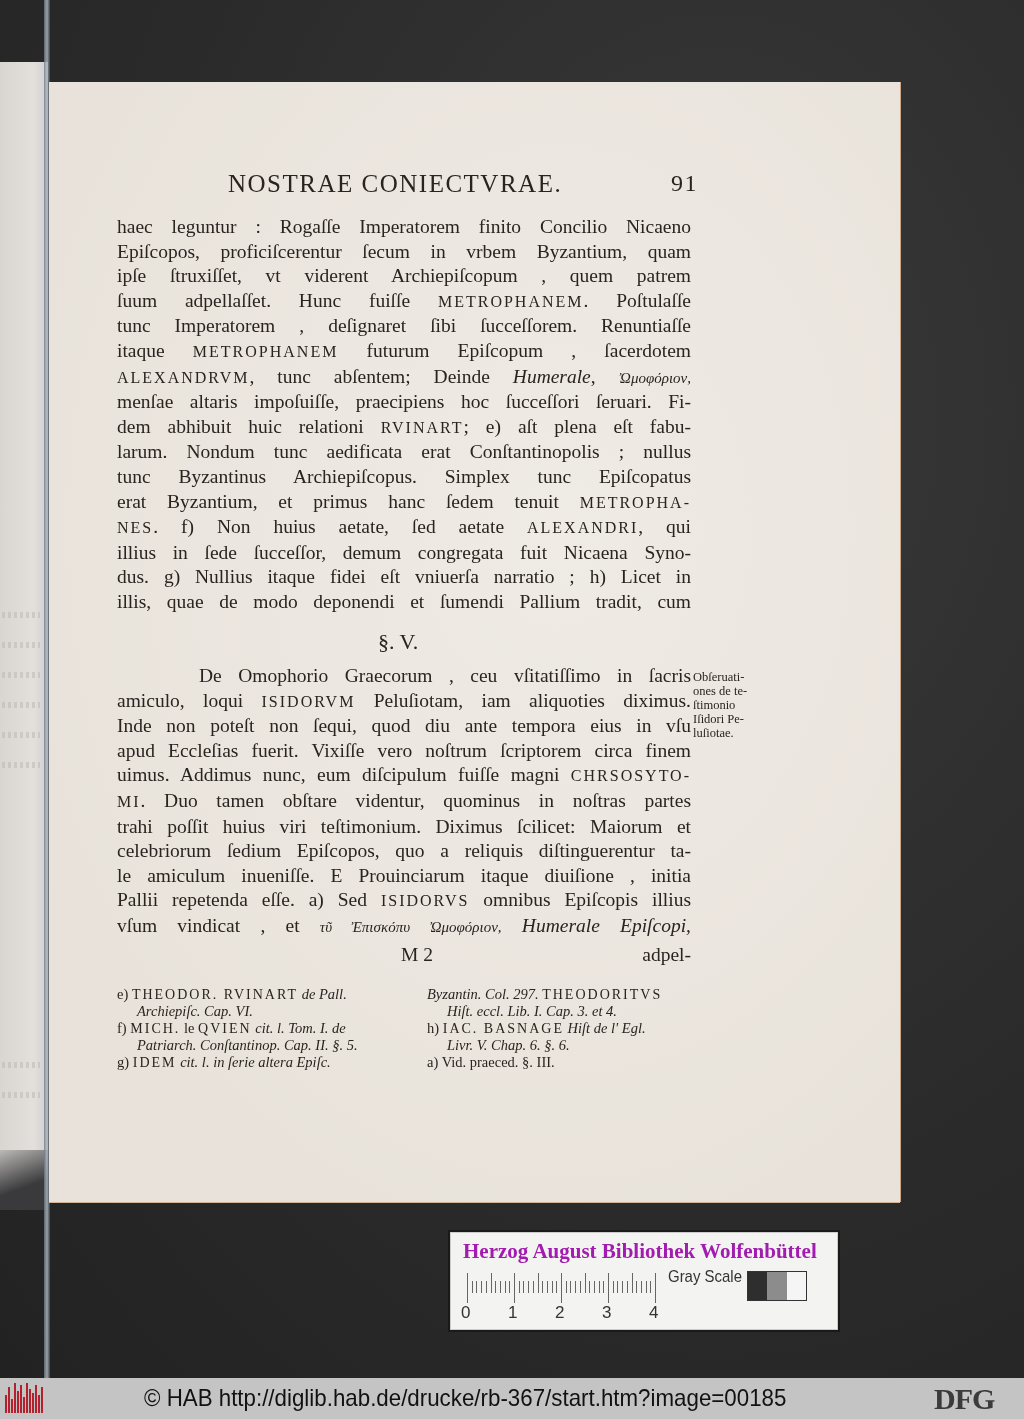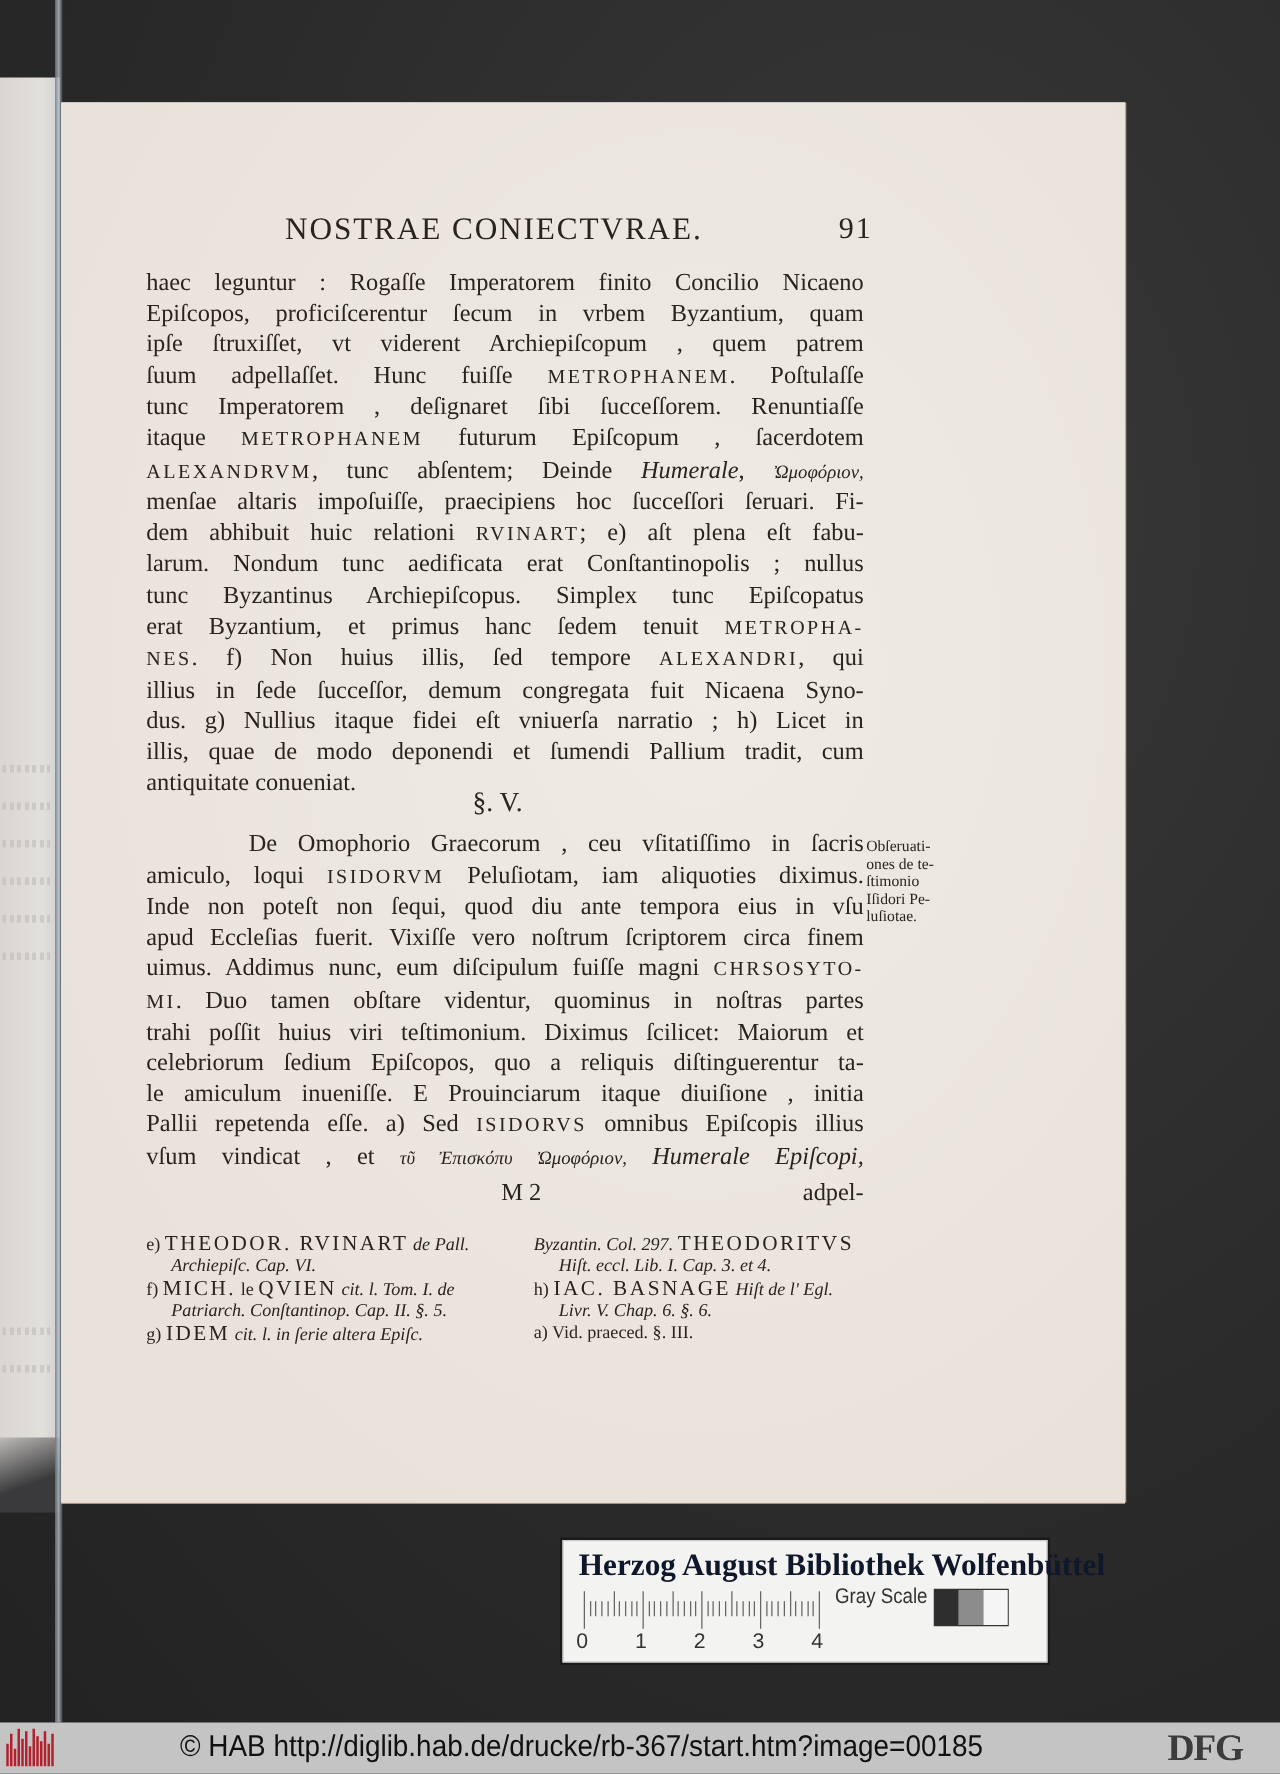--- a/index.html
+++ b/index.html
@@ -76,30 +76,30 @@
   .signature .catch { position:absolute; right:0; top:0; }
   .footnotes {
     position:absolute; left:117px; top:986px; width:600px;
     font-size:14.5px; line-height:17px; color:#2a2420;
   }
   .fn-col { position:absolute; top:0; }
   .fn-col.left { left:0; width:300px; }
   .fn-col.right { left:310px; width:290px; }
   .fn { display:block; white-space:nowrap; }
   .fn.cont { padding-left:20px; }
-  .fn .sc { font-size:17px; letter-spacing:2px; }
+  .fn .sc { font-size:14px; letter-spacing:2px; }
 
   .label-card {
     position:absolute; left:450px; top:1232px; width:386px; height:96px;
     background:#f3f3f1; border:1px solid #ccc;
     box-shadow:0 0 0 2px #1a1a1a;
   }
   .label-title {
-    position:absolute; left:12px; top:6px; font-size:25px; font-weight:bold;
-    font-family:"Liberation Serif",serif; color:#0f172a; white-space:nowrap;
+    position:absolute; left:12px; top:6px; font-size:21px; font-weight:bold;
+    font-family:"Liberation Serif",serif; color:#a21caf; white-space:nowrap;
   }
   .ruler { position:absolute; left:16px; top:36px; width:190px; height:34px; }
   .tick { position:absolute; bottom:0; width:1px; background:#666; }
   .ruler-nums { position:absolute; left:10px; top:70px; width:220px; height:20px;
     font-family:"Liberation Sans",sans-serif; font-size:17px; color:#333; }
   .ruler-nums span { position:absolute; top:0; }
   .gray-label { position:absolute; left:217px; top:34px;
     font-family:"Liberation Sans",sans-serif; font-size:17px; color:#333; transform:scaleX(0.88); transform-origin:left; }
   .gray-swatch { position:absolute; left:296px; top:38px; width:58px; height:28px; border:1.5px solid #333; display:flex; }
   .gray-swatch div { flex:1; }
@@ -151,25 +151,24 @@
     <span class="line"><span>ipſe ſtruxiſſet,  vt viderent Archiepiſcopum ,  quem patrem</span></span>
     <span class="line"><span>ſuum adpellaſſet.   Hunc fuiſſe </span><span class="sc">METROPHANEM</span><span>.   Poſtulaſſe</span></span>
     <span class="line"><span>tunc Imperatorem ,  deſignaret ſibi ſucceſſorem.   Renuntiaſſe</span></span>
     <span class="line"><span>itaque </span><span class="sc">METROPHANEM</span><span>  futurum Epiſcopum ,  ſacerdotem</span></span>
     <span class="line"><span class="sc">ALEXANDRVM</span><span>, tunc abſentem; Deinde </span><span class="it">Humerale</span><span>, </span><span class="gk">Ὠμοφόριον,</span></span>
     <span class="line"><span>menſae altaris impoſuiſſe,  praecipiens hoc ſucceſſori ſeruari.  Fi-</span></span>
     <span class="line"><span>dem abhibuit huic relationi </span><span class="sc">RVINART</span><span>; e)  aſt plena eſt fabu-</span></span>
     <span class="line"><span>larum.   Nondum tunc aedificata erat Conſtantinopolis ;  nullus</span></span>
     <span class="line"><span>tunc Byzantinus Archiepiſcopus.   Simplex tunc Epiſcopatus</span></span>
     <span class="line"><span>erat Byzantium, et primus hanc ſedem tenuit </span><span class="sc">METROPHA-</span></span>
-    <span class="line"><span class="sc">NES</span><span>. f)   Non huius illis,  ſed tempore </span><span class="sc">ALEXANDRI</span><span>,  qui</span></span>
+    <span class="line"><span class="sc">NES</span><span>. f)   Non huius aetate,  ſed aetate </span><span class="sc">ALEXANDRI</span><span>,  qui</span></span>
     <span class="line"><span>illius in ſede ſucceſſor,  demum congregata  fuit Nicaena Syno-</span></span>
     <span class="line"><span>dus.  g)   Nullius itaque fidei eſt vniuerſa narratio ; h)  Licet in</span></span>
     <span class="line"><span>illis,  quae de modo deponendi et ſumendi Pallium tradit,  cum</span></span>
-    <span class="line last"><span>antiquitate conueniat.</span></span>
   </div>
 
 <div class="section-head">
   <span>§. V.</span>
 </div>
 
 <div class="block2" id="p2">
     <span class="line indent"><span>De Omophorio Graecorum ,  ceu vſitatiſſimo in ſacris</span></span>
     <span class="line"><span>amiculo, loqui </span><span class="sc">ISIDORVM</span><span> Peluſiotam, iam aliquoties diximus.</span></span>
     <span class="line"><span>Inde non poteſt non ſequi,  quod diu ante tempora eius in vſu</span></span>

